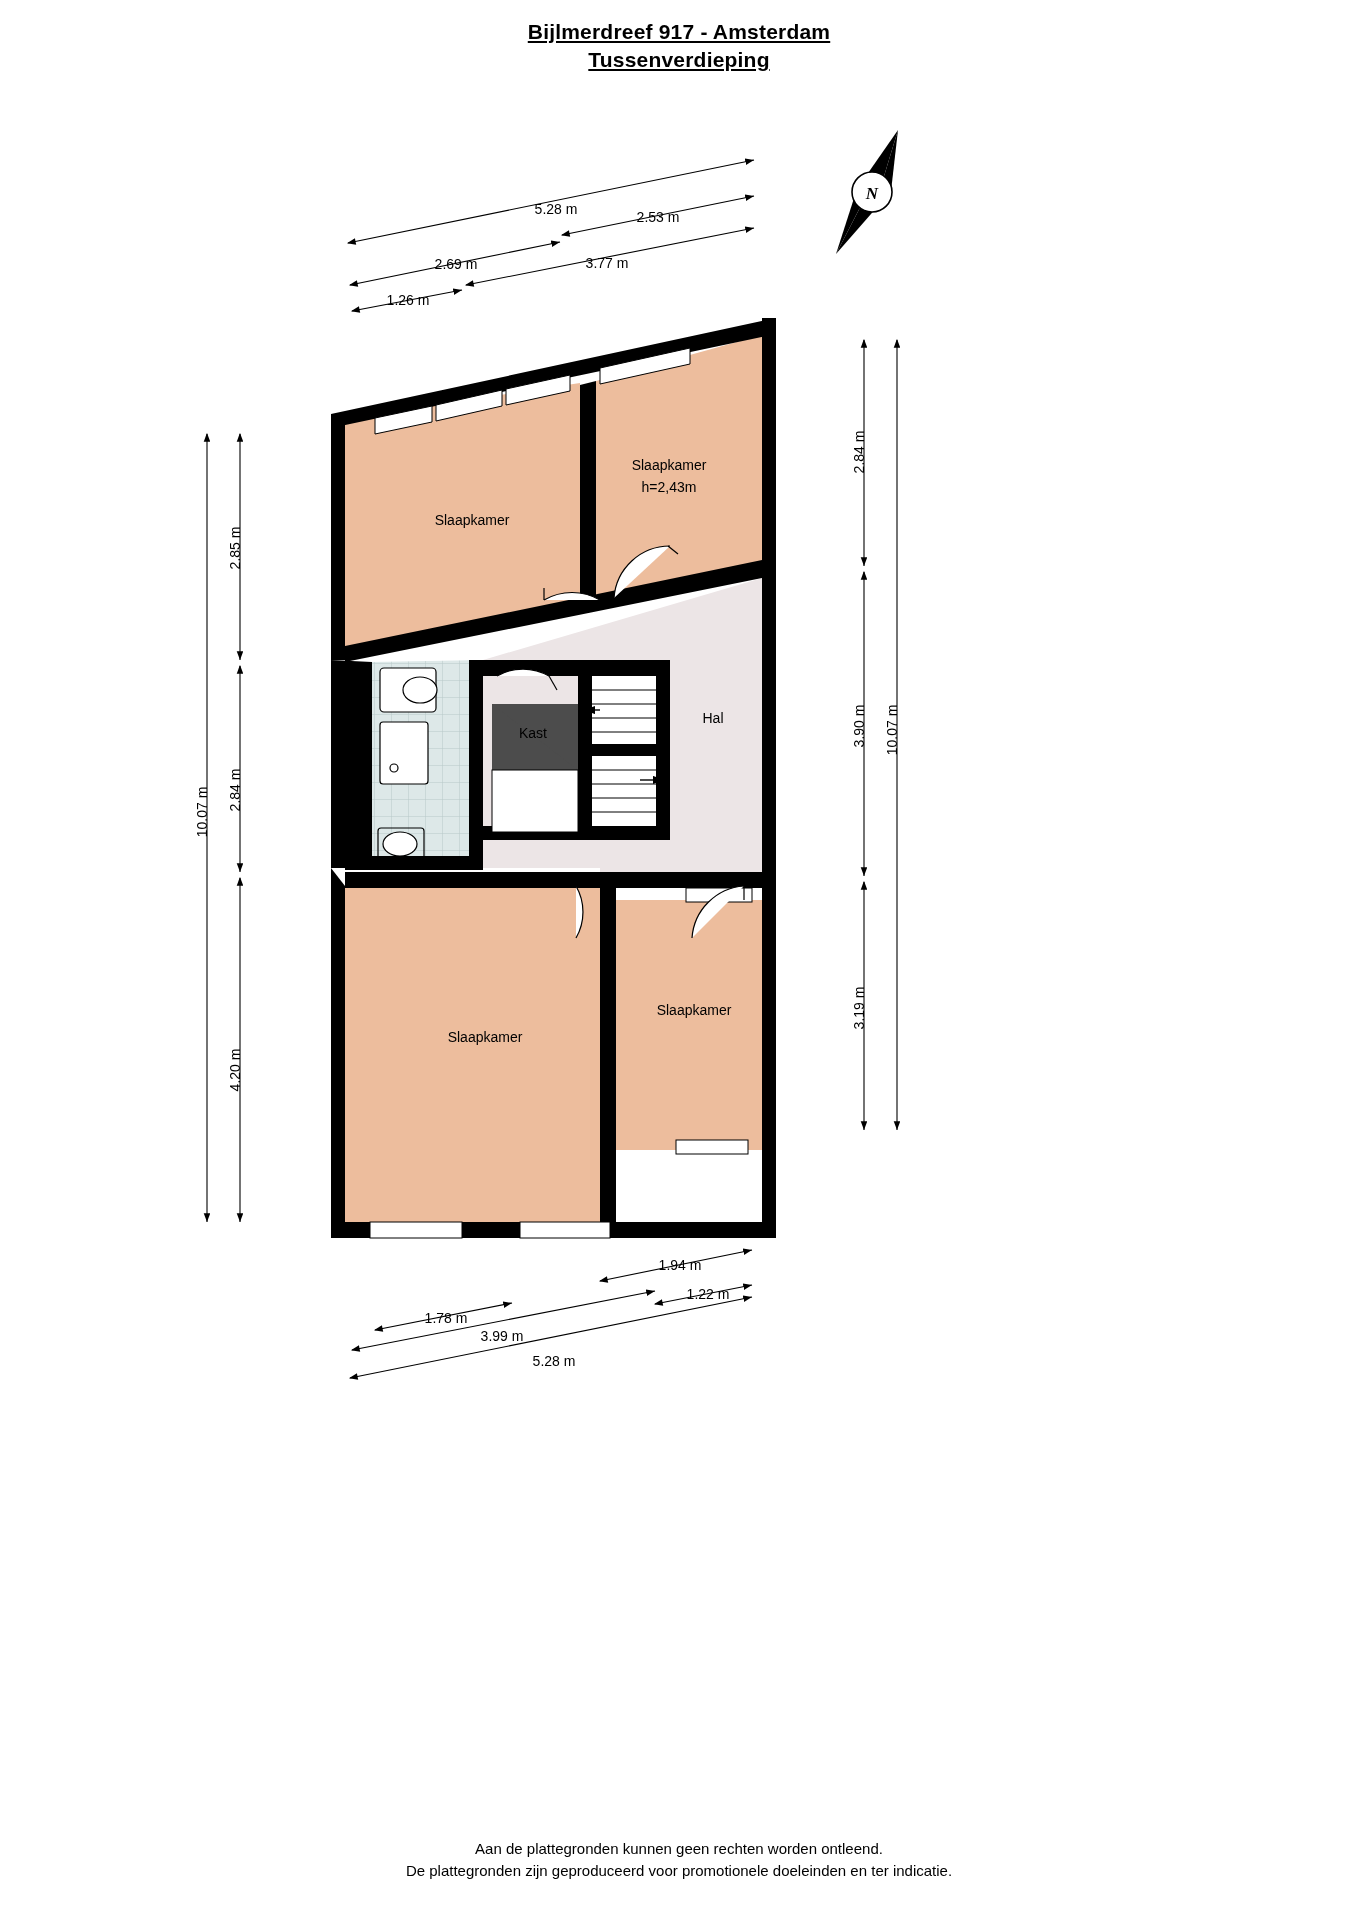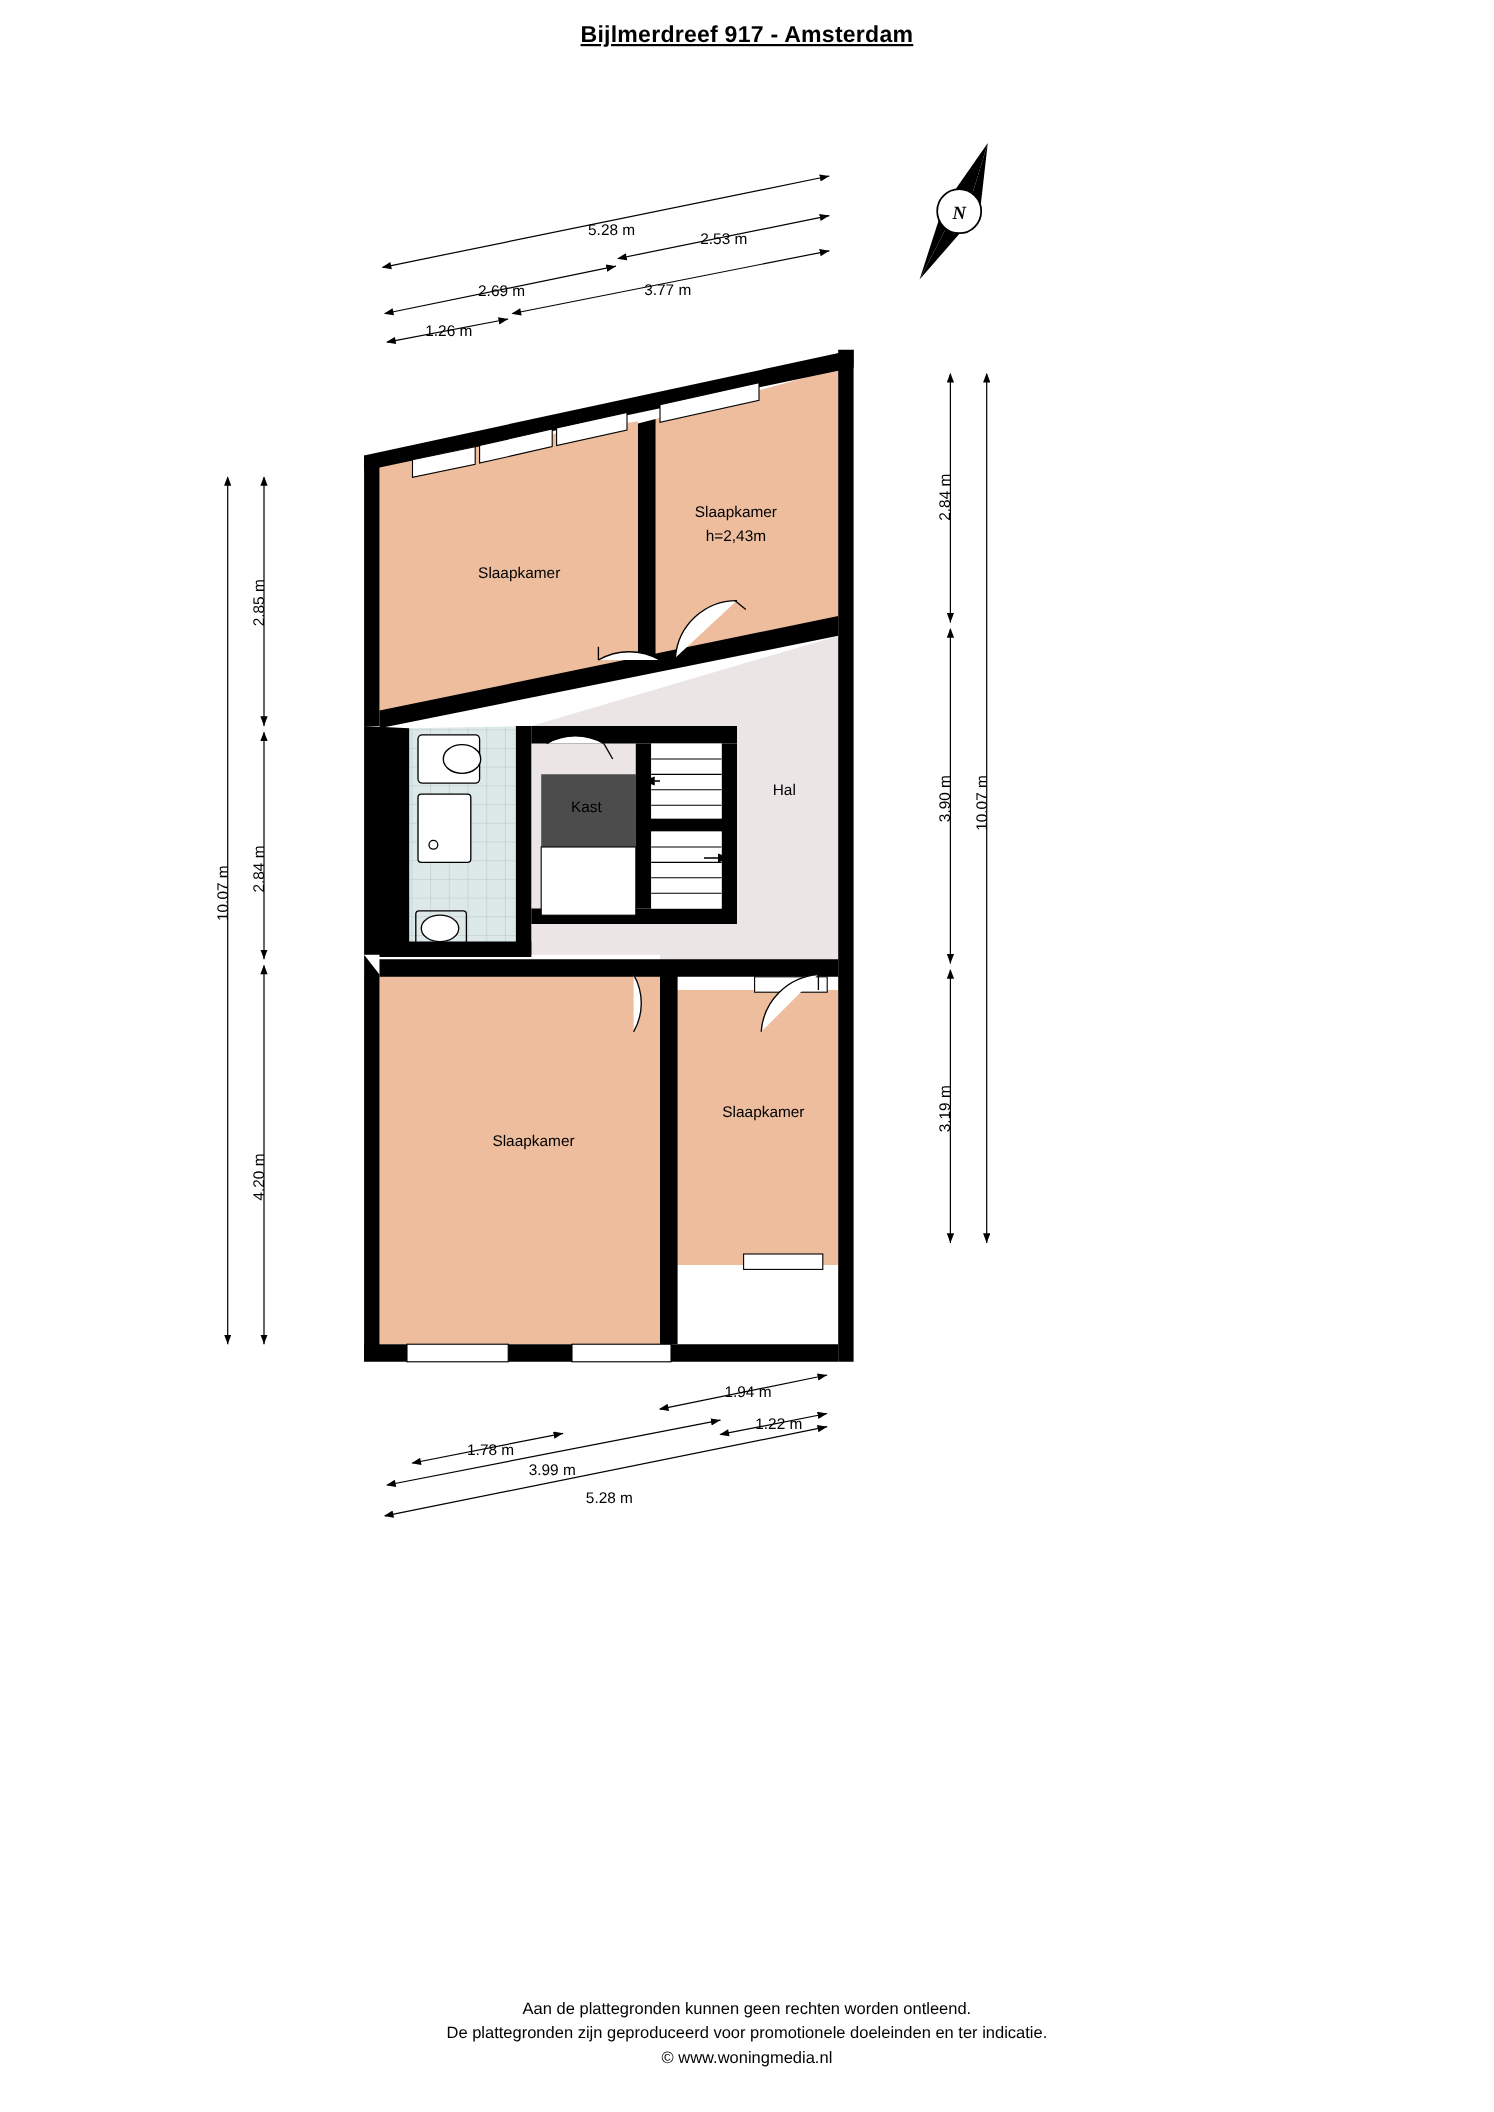--- a/index.html
+++ b/index.html
@@ -74,20 +74,21 @@
     stroke: #000;
     stroke-width: 1.1;
     fill: none;
   }
 </style>
 </head>
 <body>
 
 <div id="header">
   <div class="line1">Bijlmerdreef 917 - Amsterdam</div>
+  <div class="line2">Tussenverdieping</div>
 </div>
 
 <div id="plan">
 <svg width="1358" height="1920" viewBox="0 0 1358 1920" xmlns="http://www.w3.org/2000/svg">
   <defs>
     <marker id="arrHead" markerWidth="9" markerHeight="9" refX="8" refY="3" orient="auto">
       <path d="M0,0 L8,3 L0,6 z" fill="#000"></path>
     </marker>
     <marker id="arrTail" markerWidth="9" markerHeight="9" refX="1" refY="3" orient="auto">
       <path d="M8,0 L0,3 L8,6 z" fill="#000"></path>
@@ -302,14 +303,13 @@
     <polygon points="836,254 866,196 856,192" fill="#000"></polygon>
     <circle cx="872" cy="192" r="20" fill="#fff" stroke="#000" stroke-width="1.6"></circle>
     <text x="872" y="199" text-anchor="middle" font-size="17" font-style="italic" font-family="Liberation Serif, serif" font-weight="bold" fill="#000">N</text>
   </g>
 </svg>
 </div>
 
 <div id="footer">
   <div>Aan de plattegronden kunnen geen rechten worden ontleend.</div>
   <div>De plattegronden zijn geproduceerd voor promotionele doeleinden en ter indicatie.</div>
-  <div>© www.woningmedia.nl</div>
 </div>
 
 </body></html>

